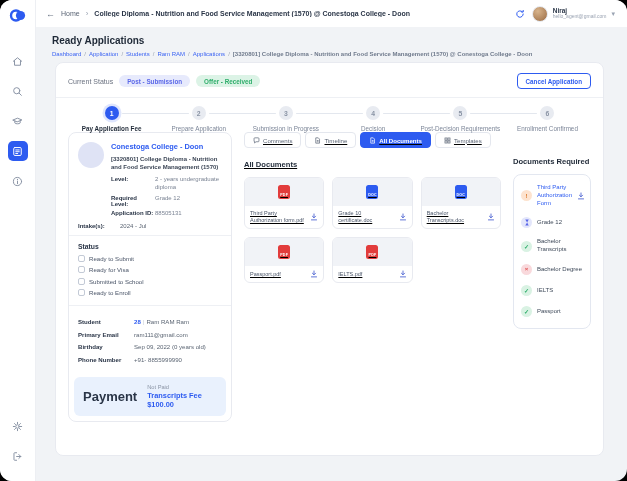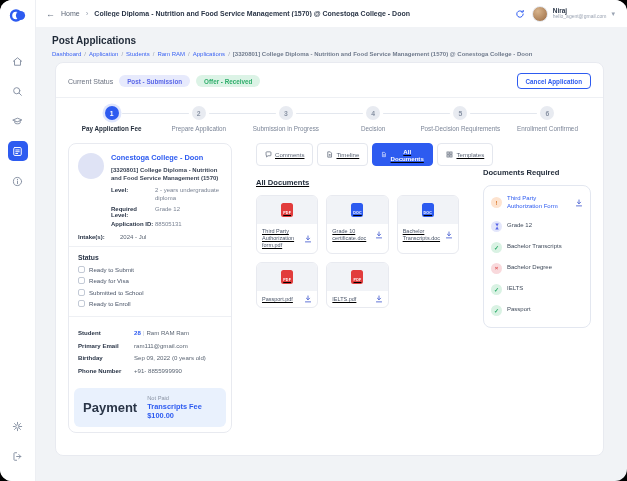--- a/index.html
+++ b/index.html
@@ -52,21 +52,21 @@
   
   .stepper { display:flex; margin-top:2px; }
   .step { flex:1; position:relative; display:flex; flex-direction:column; align-items:center; }
   .step:not(:first-child)::before { content:""; position:absolute; top:6.5px; right:calc(50% + 10px); width:calc(100% - 20px); height:1.5px; background:#e3e7ee; border-radius:1px; }
   .step-circle { width:14px; height:14px; border-radius:50%; background:#e8ebf1; color:#8a94a5; font-size:6.8px; font-weight:bold; display:flex; align-items:center; justify-content:center; z-index:1; }
   .step.active .step-circle { background:#2d5bf0; color:#fff; box-shadow:0 0 0 2.5px #dfe6fd; }
   .step-label { margin-top:5px; font-size:6.3px; color:#7c8698; text-align:center; }
   .step.active .step-label { color:#1f2937; font-weight:bold; }
 
   
-  .content-row { display:flex; gap:24px; margin-top:11px; align-items:flex-start; }
+  .content-row { display:flex; gap:12px; align-items:flex-start; }
 
   
   .left-col { width:164px; border:1px solid #e8eaf0; border-radius:8px; background:#fff; overflow:hidden; flex-shrink:0; }
   .program-top { display:flex; gap:7px; padding:9px 9px 0; }
   .avatar-circle { width:26px; height:26px; border-radius:50%; background:#dfe3f5; flex-shrink:0; }
   .college-name { font-size:7.4px; font-weight:bold; color:#2d5bf0; line-height:1.25; }
   .program-name { font-size:6px; font-weight:bold; color:#3c4656; margin:4px 0 5px; line-height:1.35; }
   .kv { display:flex; font-size:6px; margin:3px 0; }
   .kv .k { font-weight:bold; color:#2a3547; width:44px; flex-shrink:0; }
   .kv .v { color:#7b8494; line-height:1.3; }
@@ -100,21 +100,21 @@
   .doc-card { border:1px solid #e8eaf0; border-radius:6px; overflow:hidden; background:#fff; cursor:pointer; }
   .doc-top { background:#f1f3f7; height:28px; display:flex; align-items:center; justify-content:center; }
   .file-badge { width:12px; height:14px; border-radius:2.5px; display:flex; align-items:flex-end; justify-content:center; padding-bottom:2px; color:#fff; font-size:3.6px; font-weight:bold; letter-spacing:.2px; }
   .file-badge.pdf { background:#e23c3c; }
   .file-badge.doc { background:#2d5bf0; }
   .doc-foot { display:flex; align-items:center; gap:3px; padding:4px 5px; }
   .doc-name { flex:1; font-size:5.5px; color:#4a5568; line-height:1.3; }
   .dl-btn { color:#4c63d2; cursor:pointer; display:flex; flex-shrink:0; }
 
   
-  .right-col { width:108px; flex-shrink:0; }
+  .right-col { width:78px; flex-shrink:0; }
   .right-col .sec-head { margin:25px 0 8px; }
   .req-card { border:1px solid #e3e7f0; border-radius:8px; background:#fff; padding:9px 7px; }
   .req-row { display:flex; align-items:center; gap:5px; margin-bottom:10px; }
   .req-row:last-child { margin-bottom:2px; }
   .req-ico { width:11px; height:11px; border-radius:50%; display:flex; align-items:center; justify-content:center; font-size:6px; font-weight:bold; flex-shrink:0; }
   .req-ico.action  { background:#fde3cf; color:#d97528; }
   .req-ico.waiting { background:#e3e6fb; color:#5a67e8; }
   .req-ico.done    { background:#d9f2e3; color:#2fae6b; }
   .req-ico.missing { background:#f9d9dc; color:#e05252; }
   .req-label { font-size:6px; color:#3f4a5a; line-height:1.3; }
@@ -193,21 +193,21 @@
         <span class="user-meta">
           <span class="user-name">Niraj</span>
           <span class="user-email">hello_agent@gmail.com</span>
         </span>
         <span class="user-caret">▾</span>
       </div>
     </div>
   </header>
 
   <div class="page-head">
-    <div class="page-title">Post Applications</div>
+    <div class="page-title">Ready Applications</div>
     <div class="breadcrumb">
       <span class="bc-link">Dashboard</span>
       <span class="bc-sep">/</span>
       <span class="bc-link">Application</span>
       <span class="bc-sep">/</span>
       <span class="bc-link">Students</span>
       <span class="bc-sep">/</span>
       <span class="bc-link">Ram RAM</span>
       <span class="bc-sep">/</span>
       <span class="bc-link">Applications</span>

